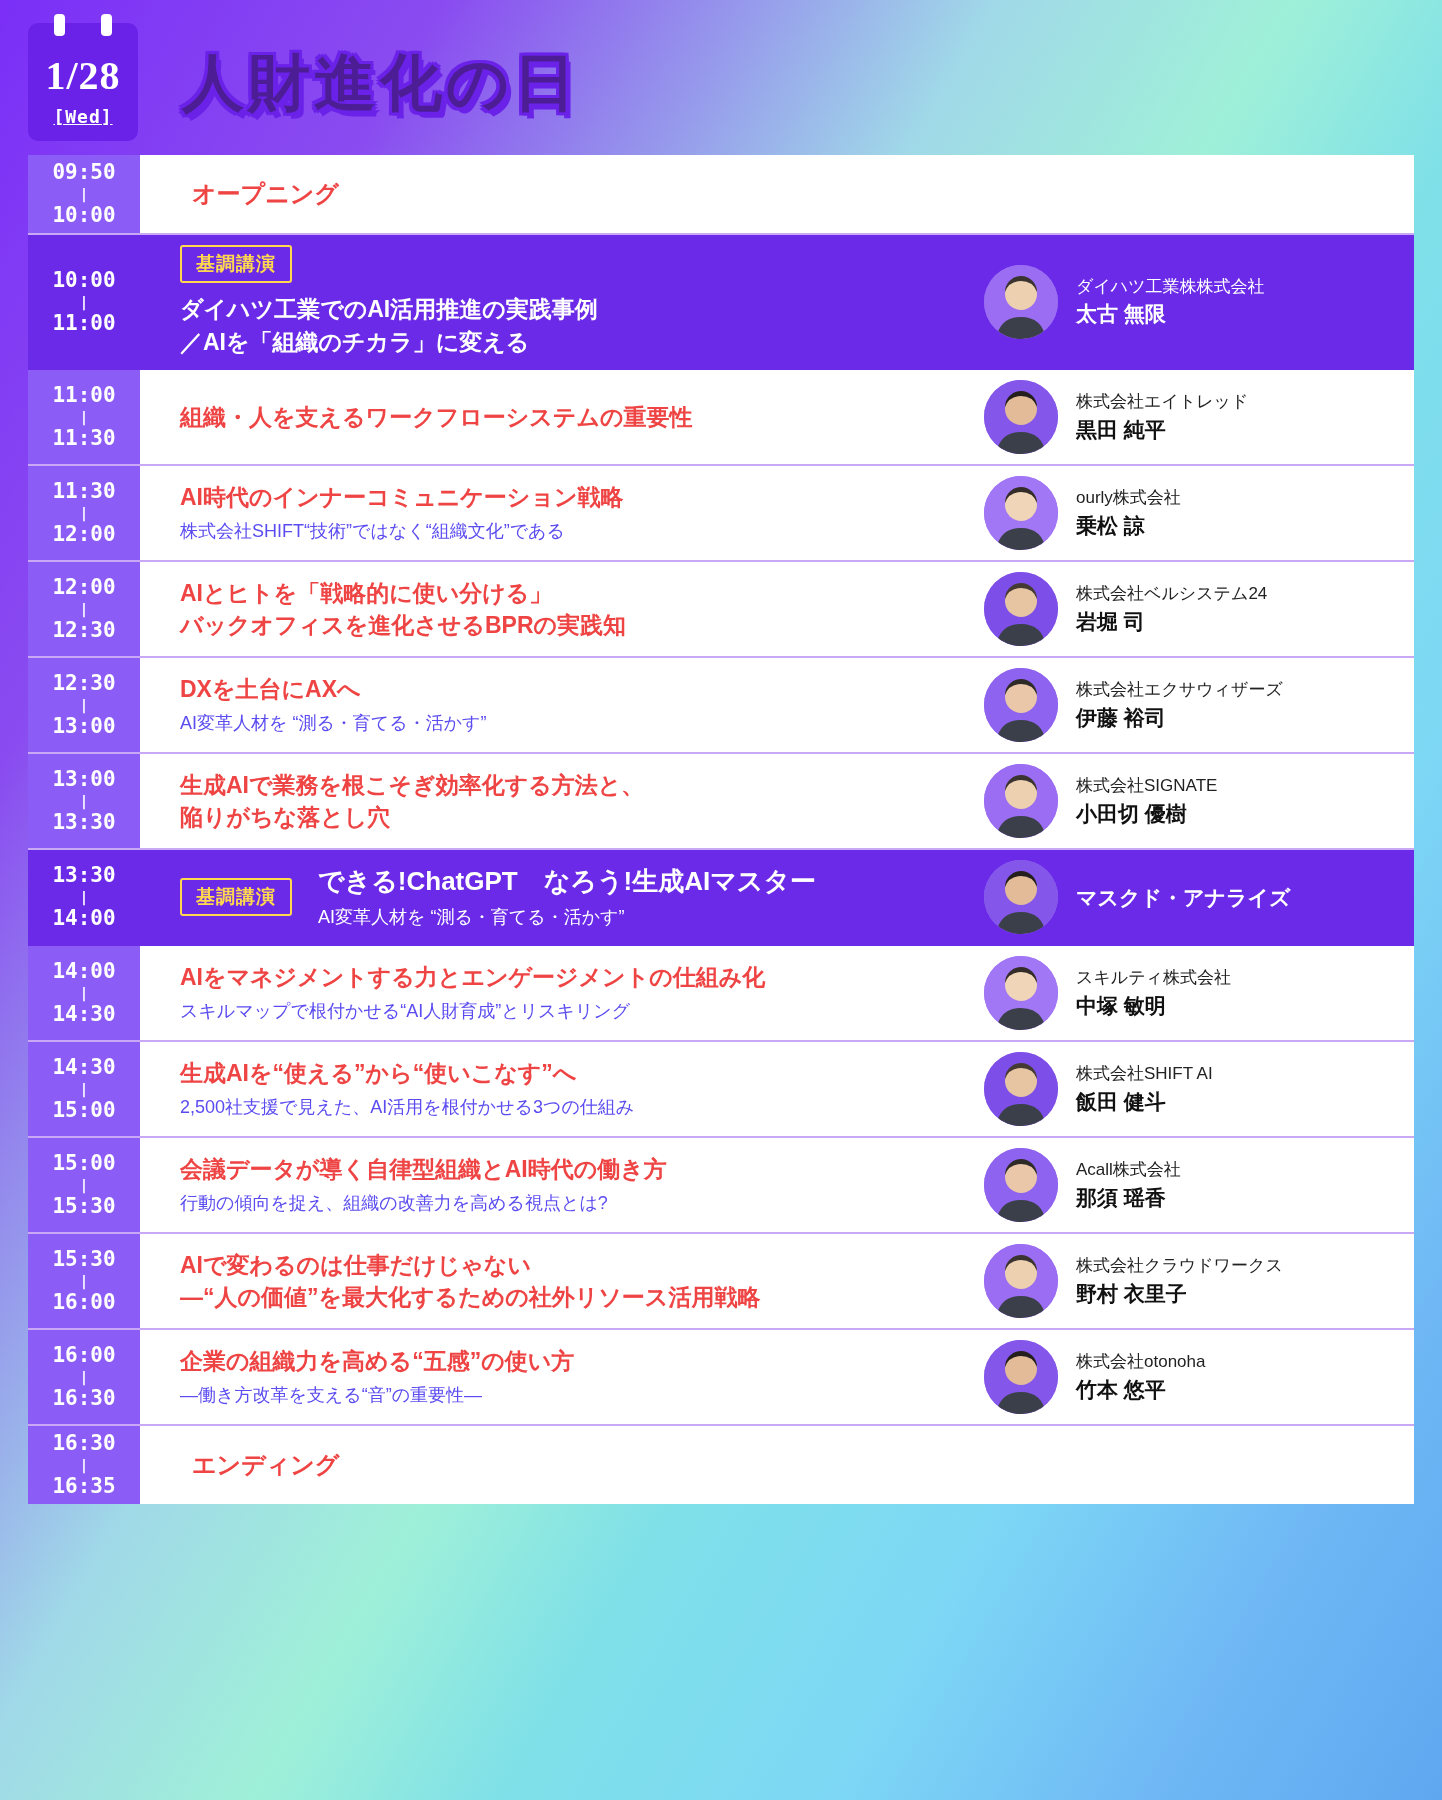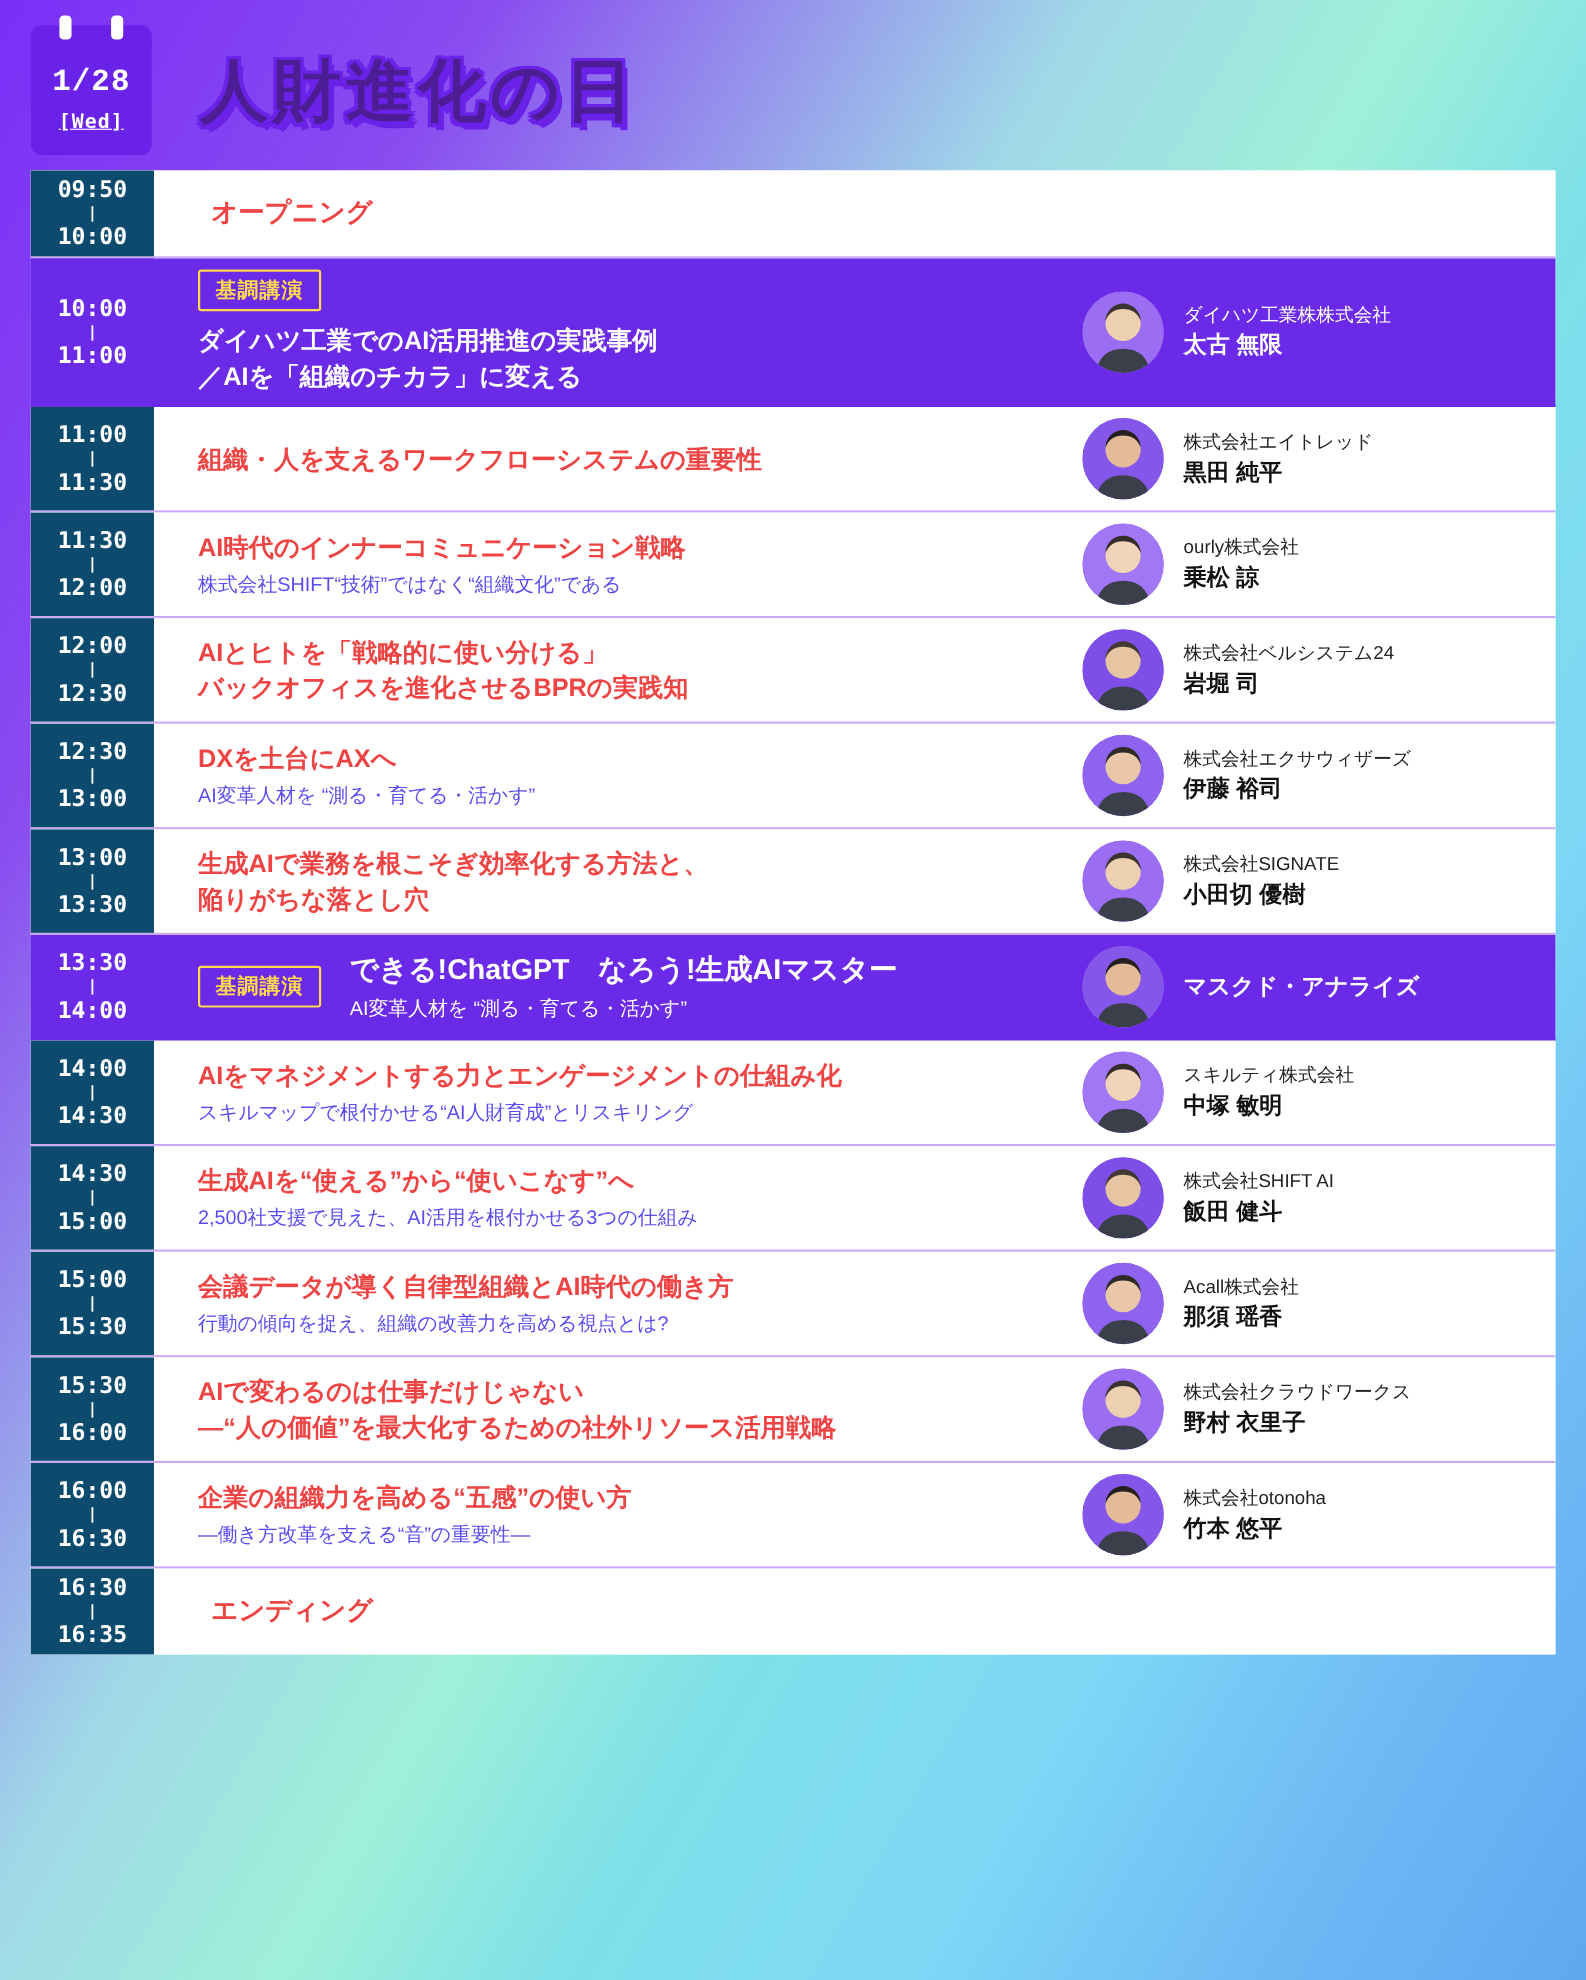--- a/index.html
+++ b/index.html
@@ -42,26 +42,26 @@
     top: -9px;
     width: 11px;
     height: 22px;
     background: #ffffff;
     border-radius: 4px;
   }
   .date-badge .ring.left { left: 26px; }
   .date-badge .ring.right { right: 26px; }
   .date-badge .dnum {
     color: #ffffff;
-    font-size: 28px;
+    font-size: 40px;
     font-weight: bold;
     letter-spacing: 1px;
     line-height: 1;
     margin-top: 20px;
-    font-family: Liberation Mono, monospace;
+    font-family: Liberation Serif, serif;
   }
   .date-badge .dow {
     color: #ffffff;
     font-size: 18px;
     font-weight: bold;
     margin-top: 10px;
     font-family: "DejaVu Sans Mono", monospace;
     letter-spacing: 1px;
     text-decoration: underline;
   }
@@ -91,21 +91,21 @@
     border-bottom: 2px solid #c9a8f5;
     background: #ffffff;
     min-height: 78px;
   }
   .row:last-child { border-bottom: none; }
   .row.highlight { background: #6b2ae8; border-bottom: 2px solid #6b2ae8; }
 
   .time {
     width: 112px;
     flex: 0 0 112px;
-    background: #0c4a6e;
+    background: #8b5cf6;
     color: #ffffff;
     display: flex;
     flex-direction: column;
     align-items: center;
     justify-content: center;
     font-family: "DejaVu Sans Mono", monospace;
     font-weight: bold;
     font-size: 21px;
     letter-spacing: 0px;
     line-height: 1.1;

